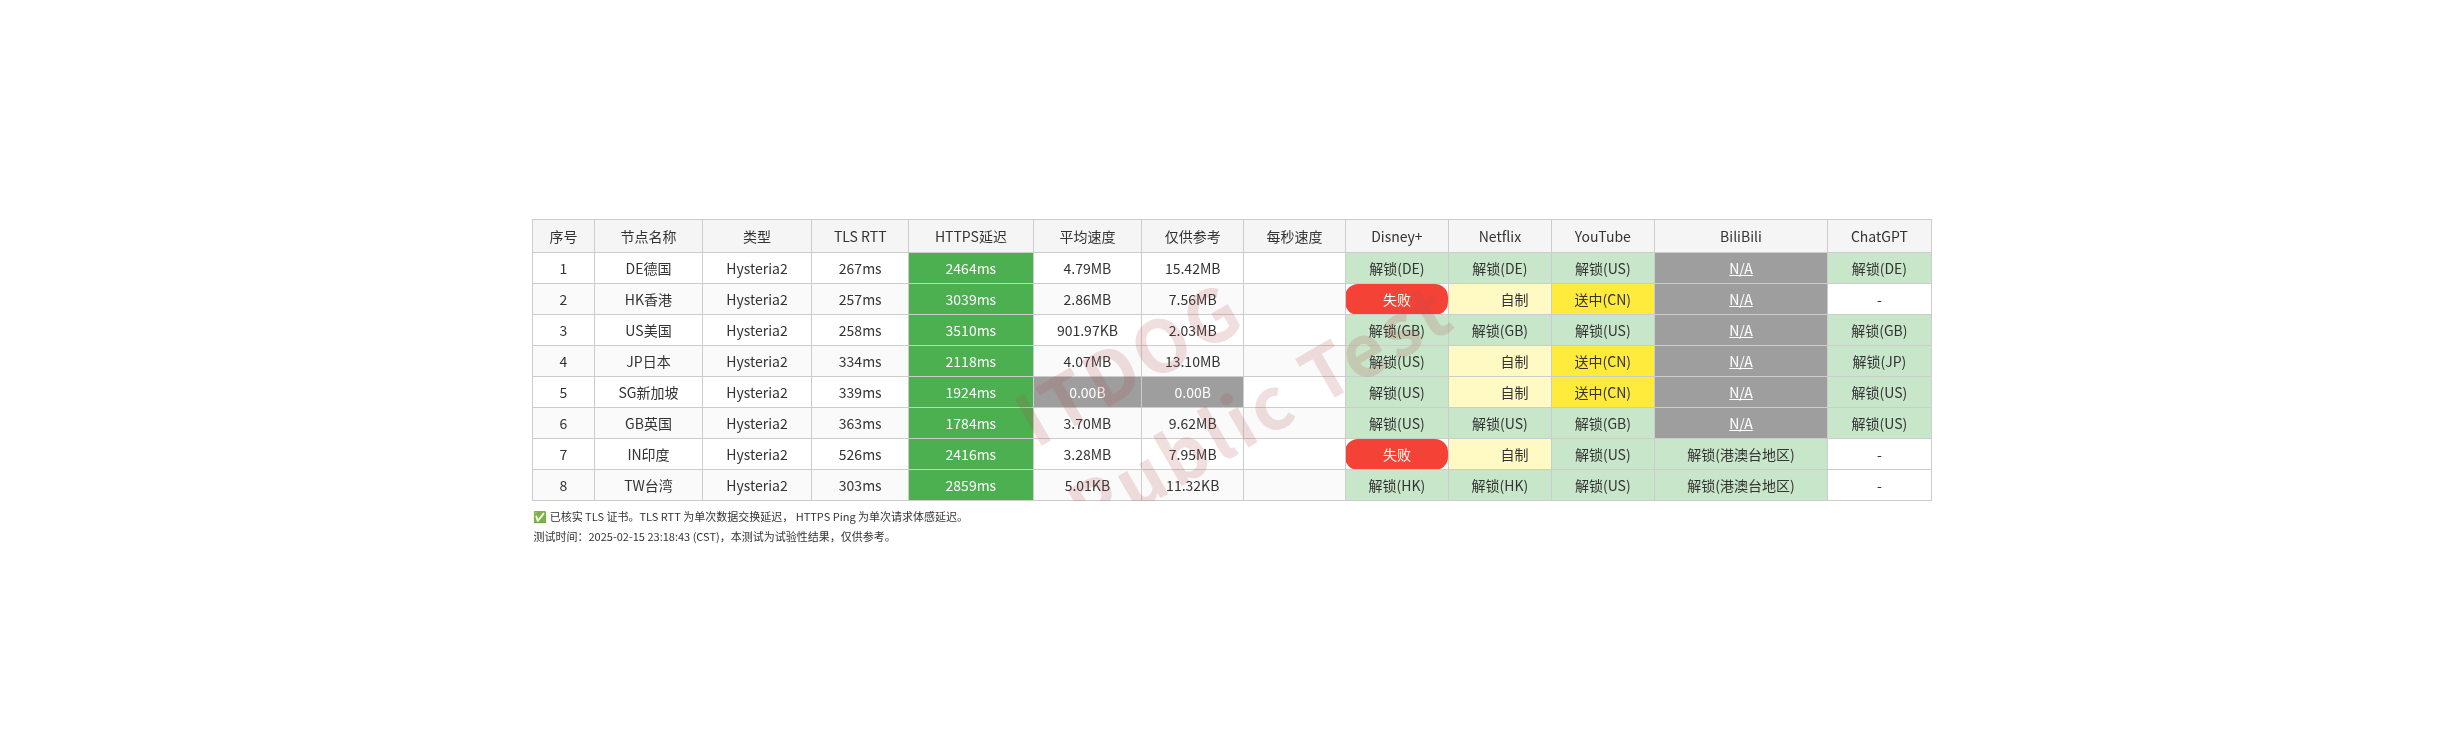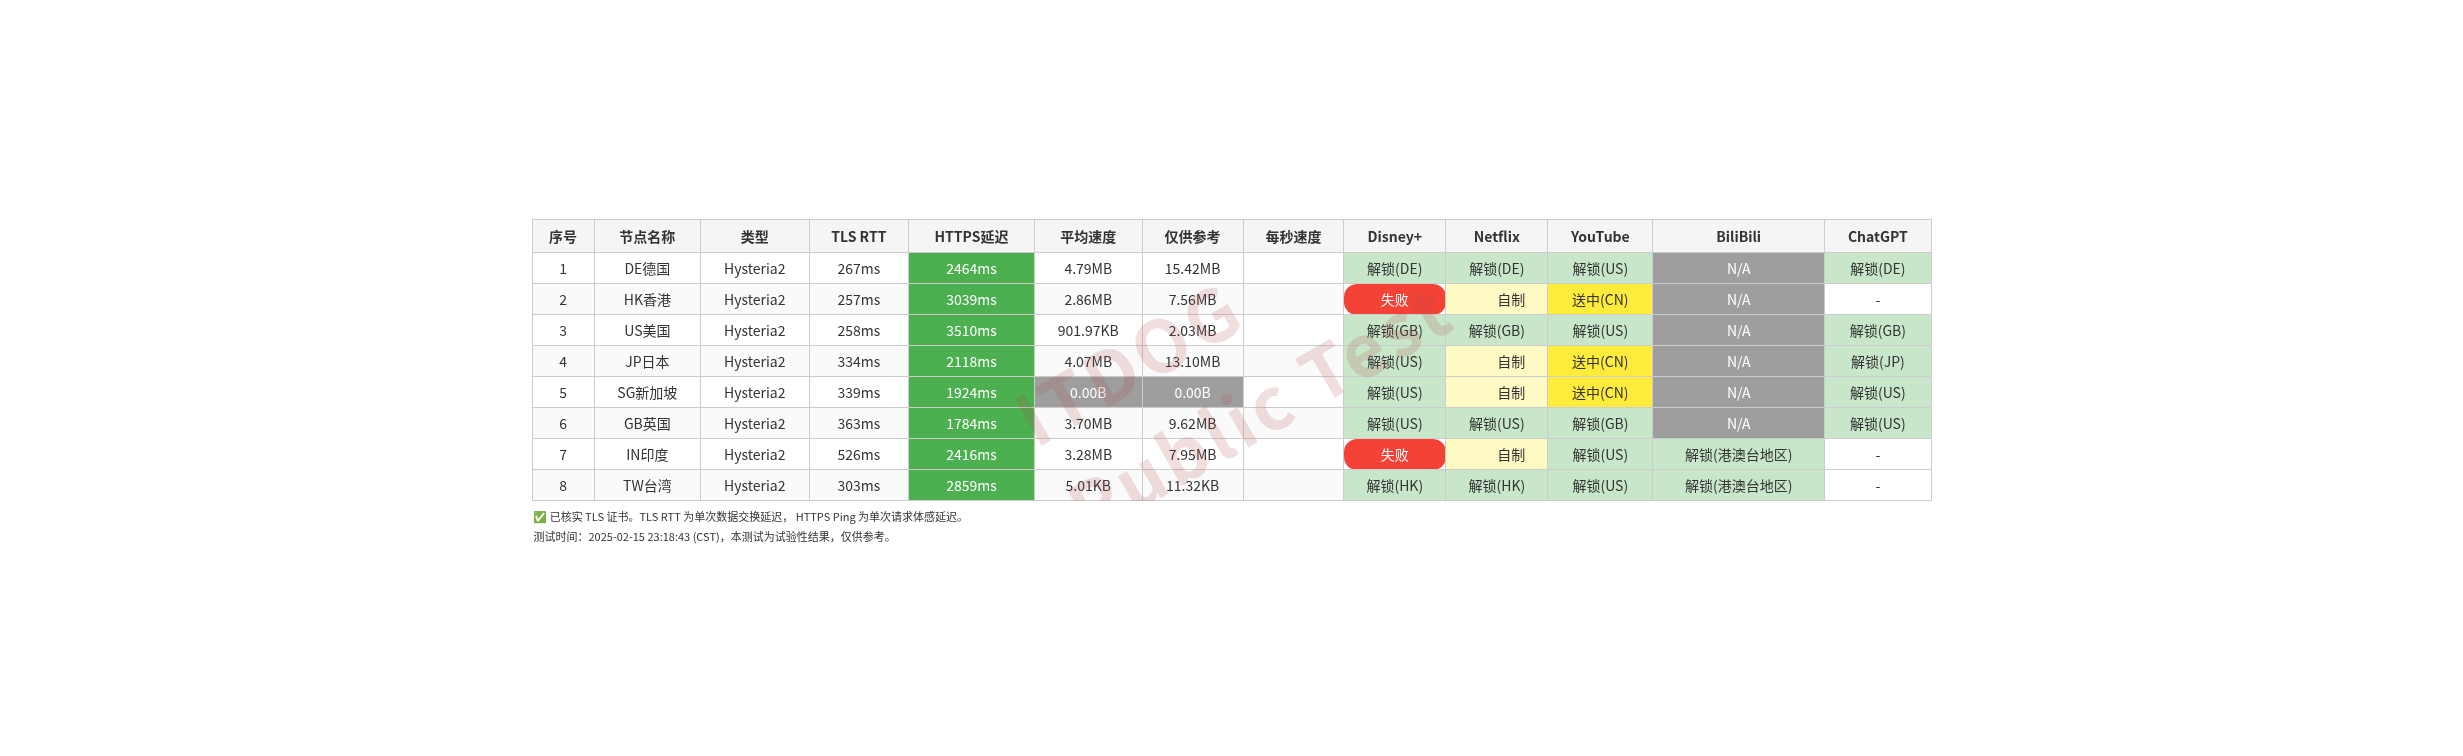--- a/index.html
+++ b/index.html
@@ -27,21 +27,21 @@
     table {
       width: 100%;
       border-collapse: collapse;
       font-size: 14px;
     }
     th {
       background: #f5f5f5;
       border: 1px solid #ccc;
       padding: 6px 8px;
       text-align: center;
-      font-weight: bold;
+      font-weight: normal;
       color: #333;
       white-space: nowrap;
     }
     td {
       border: 1px solid #ccc;
       padding: 5px 8px;
       text-align: center;
       white-space: nowrap;
       color: #333;
     }
@@ -50,21 +50,21 @@
     }
     tr:nth-child(odd) td {
       background: #fff;
     }
     .cell-green-dark { background: #4CAF50 !important; color: #fff !important; margin-left: 48px; }
     .cell-yellow { background: #FFEB3B !important; color: #333 !important; }
     .cell-red { background: #F44336 !important; color: #fff !important; border-radius: 13px; }
     .cell-gray { background: #9E9E9E !important; color: #fff !important; }
     .cell-light-green { background: #C8E6C9 !important; color: #333 !important; margin-left: 36px; }
     .cell-light-yellow { background: #FFF9C4 !important; color: #333 !important; padding-left: 37px; }
-    .cell-na { background: #9E9E9E !important; color: #fff !important; }
+    .cell-na { background: #9E9E9E !important; color: #fff !important; text-decoration: underline; }
     .cell-dash { background: #fff !important; color: #333 !important; }
     .footer {
       font-size: 11px;
       color: #333;
       padding: 6px 2px;
       line-height: 1.8;
     }
 
     
     .watermark {

